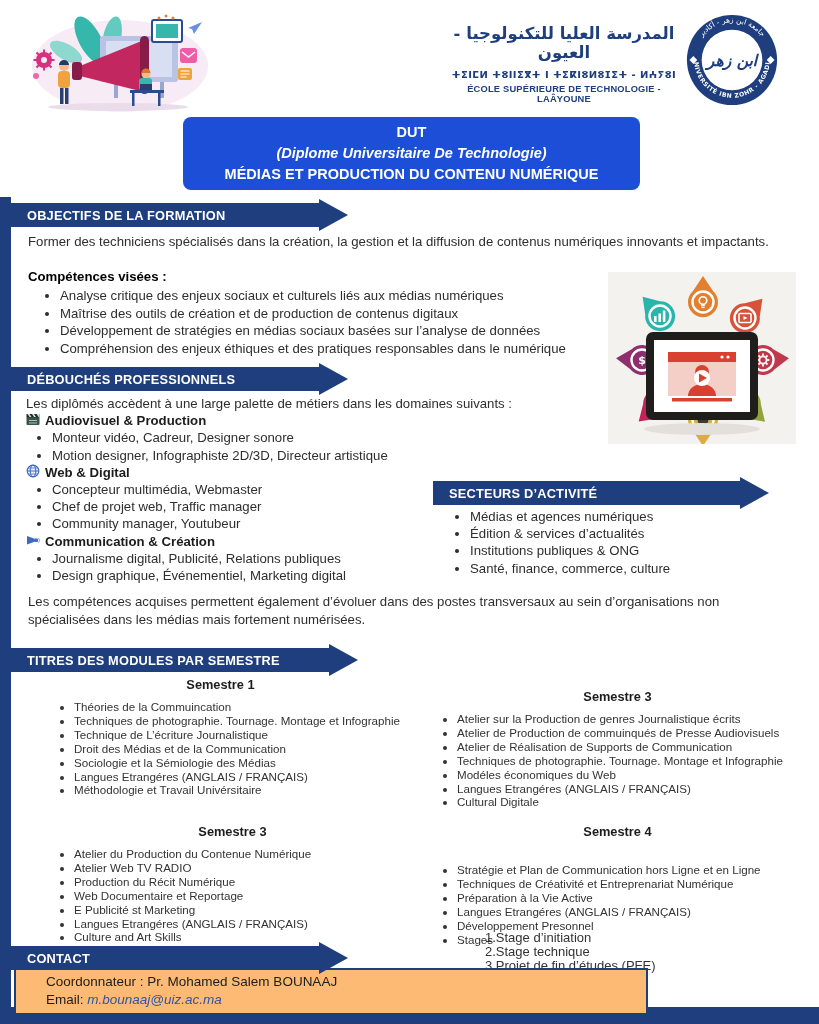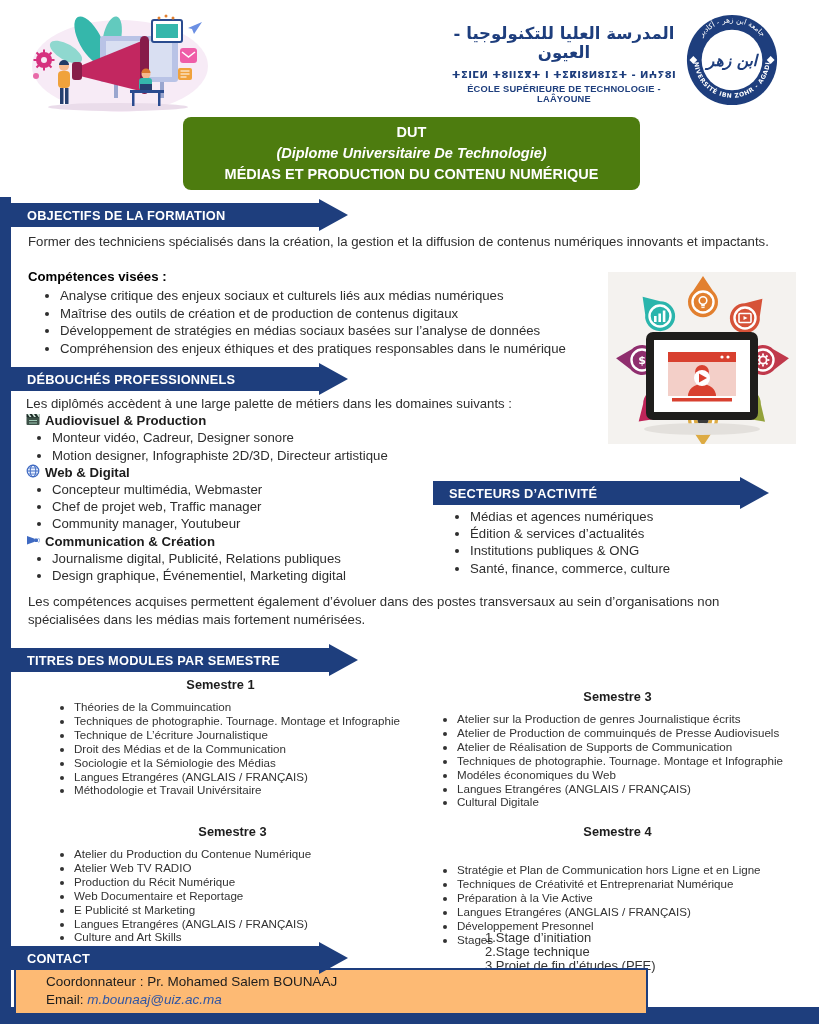--- a/index.html
+++ b/index.html
@@ -5,21 +5,21 @@
   html,body{margin:0;padding:0;background:#fff;}
   .page{position:relative;width:819px;height:1024px;background:#ffffff;overflow:hidden;
         font-family:"Liberation Sans",sans-serif;color:#2e2e2e;}
   .abs{position:absolute;}
   
   .logo-block{position:absolute;left:448px;top:24px;width:232px;text-align:center;color:#1e3e7d;}
   .logo-ar{font-family:"DejaVu Sans",sans-serif;font-size:16.5px;font-weight:bold;margin-bottom:7px;direction:rtl;}
   .logo-tif{font-family:"DejaVu Sans",sans-serif;font-size:10px;font-weight:bold;letter-spacing:.4px;margin-bottom:4px;}
   .logo-fr{font-size:9.3px;font-weight:bold;letter-spacing:.2px;}
   
-  .banner{position:absolute;left:183px;top:117px;width:457px;height:73px;background:#4d7c0f;border-radius:8px;
+  .banner{position:absolute;left:183px;top:117px;width:457px;height:73px;background:#1d4ed8;border-radius:8px;
           color:#fff;text-align:center;display:flex;flex-direction:column;justify-content:center;gap:2px;
           font-weight:bold;font-size:14.5px;line-height:19px;}
   .banner .b2{font-style:italic;}
   
   .strip{position:absolute;left:0;top:197px;width:11px;height:827px;background:#1e3e7d;}
   .bottom-bar{position:absolute;left:0;top:1007px;width:819px;height:17px;background:#1e3e7d;z-index:1;}
   
   .arrow{position:absolute;height:24px;background:#1e3e7d;color:#fff;font-weight:bold;font-size:12.8px;
          letter-spacing:.2px;display:flex;align-items:center;padding-left:16px;z-index:3;}
   .arrow::after{content:"";position:absolute;right:-29px;top:-4px;width:0;height:0;

